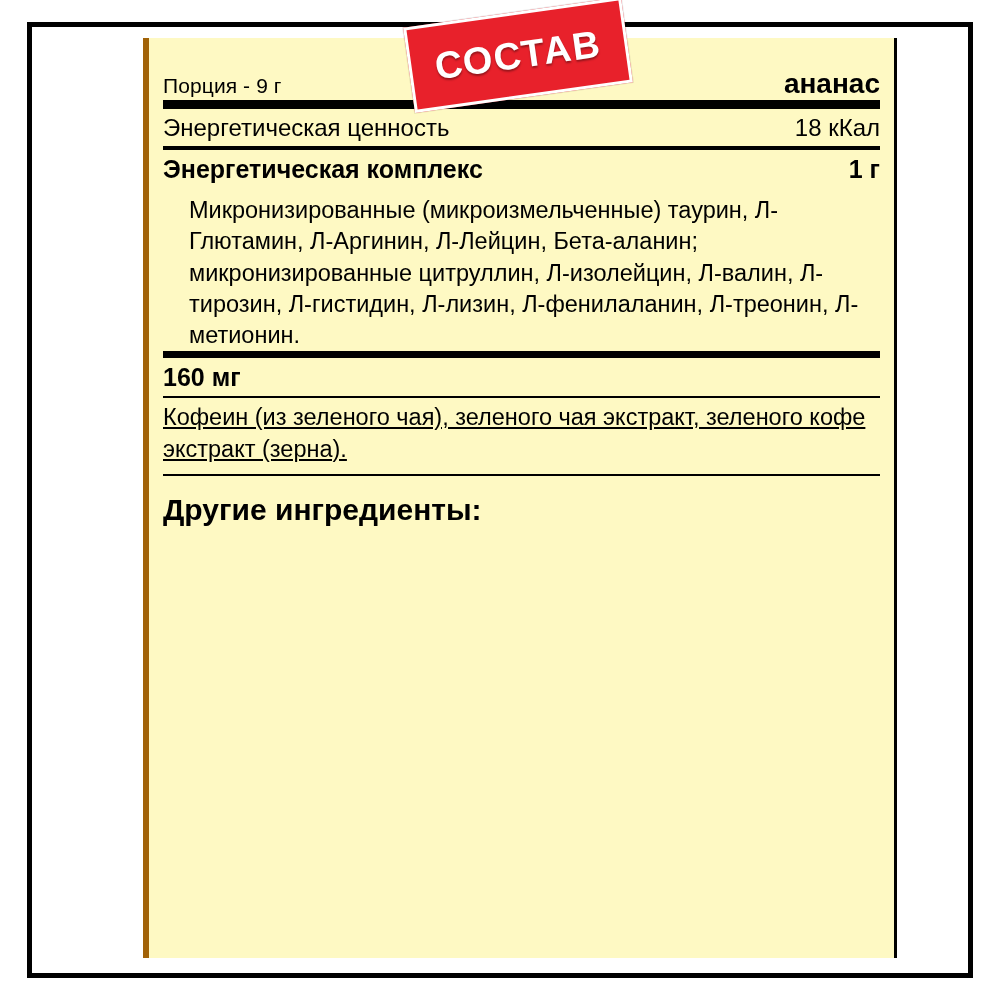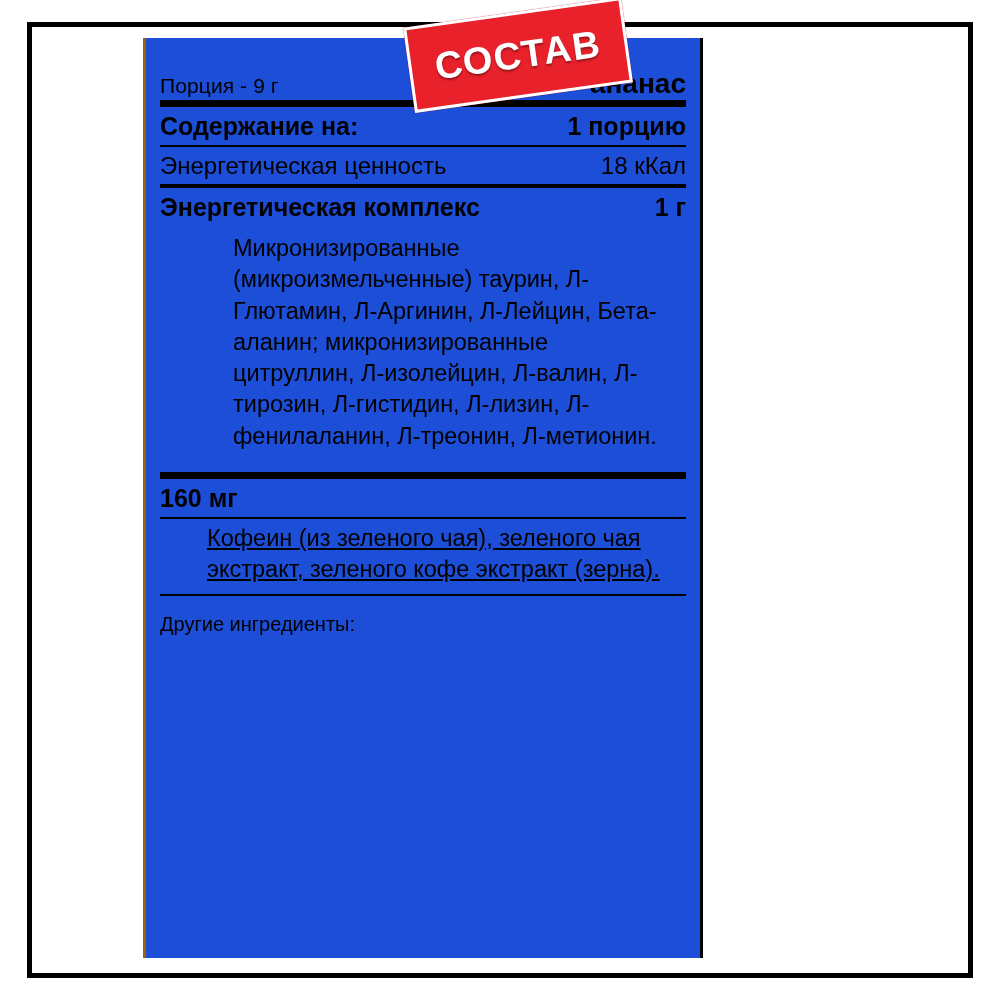--- a/index.html
+++ b/index.html
@@ -25,25 +25,25 @@
     width: 946px;
     height: 956px;
     border: 5px solid #000000;
     background: #ffffff;
   }
   
   .panel {
     position: absolute;
     left: 143px;
     top: 38px;
-    width: 560px;
+    width: 754px;
     height: 920px;
-    border-left: 3px solid #a16207;
+    border-left: 6px solid #a16207;
     border-right: 3px solid #000000;
-    background: #1d4ed8;
+    background: #fef9c3;
   }
   .panel-inner {
     position: absolute;
     left: 0; top: 0;
     width: 100%;
     padding: 0 14px;
   }
 
   
   .hdr-row {
@@ -75,29 +75,28 @@
     padding: 5px 0 4px 0;
   }
   .trow .lbl { font-size: 24px; }
   .trow .val { font-size: 24px; text-align: right; }
   .trow.bold .lbl, .trow.bold .val { font-weight: bold; font-size: 25px; }
 
   
   .ing-block {
     font-size: 23.5px;
     line-height: 1.33;
-    padding: 7px 0 20px 0;
-    margin-left: 47px;
+    padding: 7px 0 0 0;
   }
   .ing-block.indent { padding-left: 26px; padding-right: 10px; }
   .ing-block.tight { padding-top: 4px; padding-bottom: 9px; text-decoration: underline; }
 
   .other-head {
-    font-size: 20px;
-    font-weight: normal;
+    font-size: 30px;
+    font-weight: bold;
     padding: 17px 0 2px 0;
   }
   .other-body {
     font-size: 24px;
     line-height: 1.42;
     padding-top: 8px;
   }
 
   
   .ribbon {
@@ -144,24 +143,20 @@
   <div class="panel">
     <div class="panel-inner">
 
       <div class="hdr-row">
         <div class="serving">Порция - 9 г</div>
         <div class="flavor">ананас</div>
       </div>
 
       <div class="rule-thick"></div>
 
-      <div class="trow bold">
-        <div class="lbl">Содержание на:</div>
-        <div class="val">1 порцию</div>
-      </div>
 
       <div class="rule-thin"></div>
 
       <div class="trow">
         <div class="lbl">Энергетическая ценность</div>
         <div class="val">18 кКал</div>
       </div>
 
       <div class="rule-thin"></div>
 

